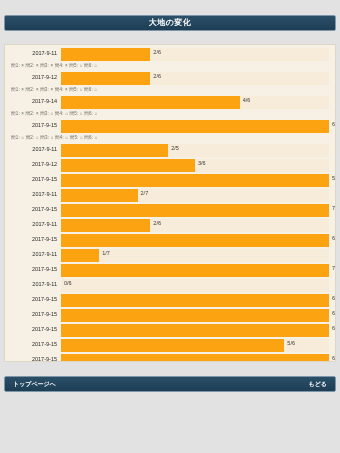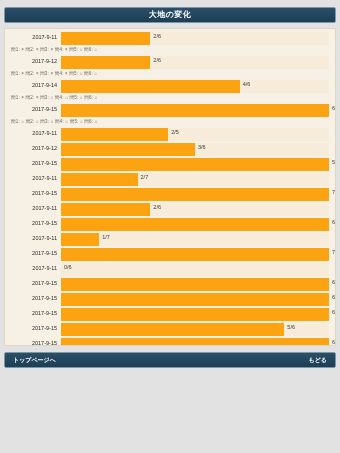--- a/index.html
+++ b/index.html
@@ -7,21 +7,21 @@
     width:340px;height:453px;
     background:#e2e2e2;
     font-family:"Liberation Sans","DejaVu Sans",sans-serif;
     overflow:hidden;
   }
   .page{
     width:340px;height:453px;
     background:#e2e2e2;
     box-sizing:border-box;
     padding:0 4px;
-    display:flex;flex-direction:column;
+    display:flex;flex-direction:column;gap:8px;
   }
   .topgap{height:7px;flex:0 0 auto;}
   
   .titlebar{
     flex:0 0 auto;
     height:16px;
     background:linear-gradient(#2b4f68,#1d3e55);
     border:1px solid #7d96a8;
     border-radius:2px;
     display:flex;align-items:center;justify-content:center;

